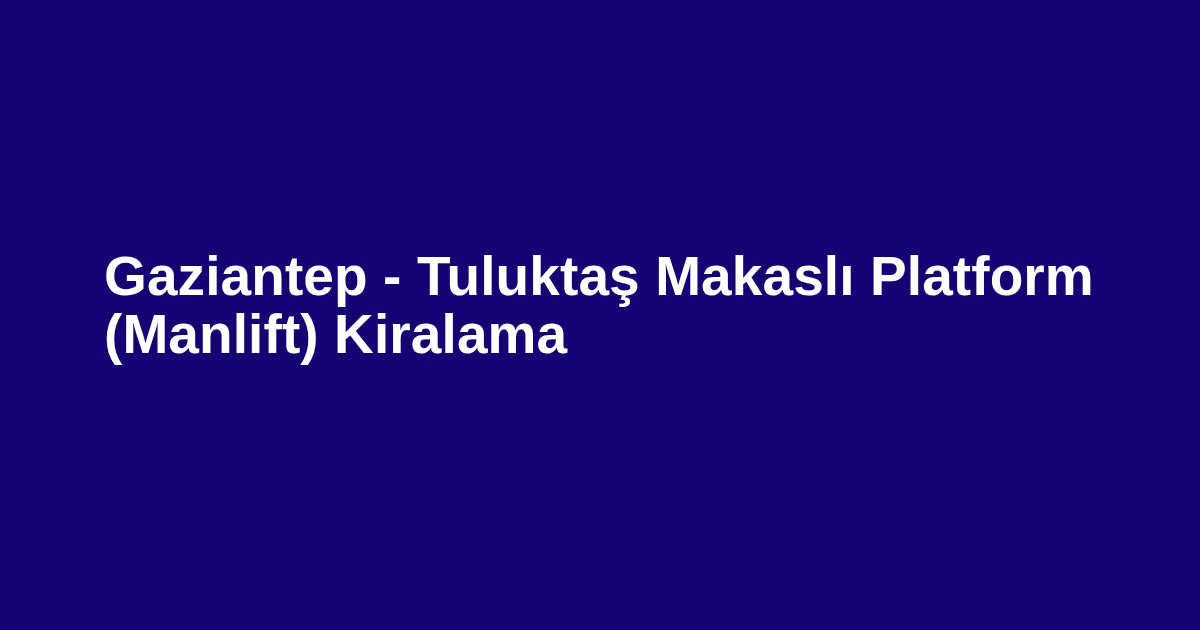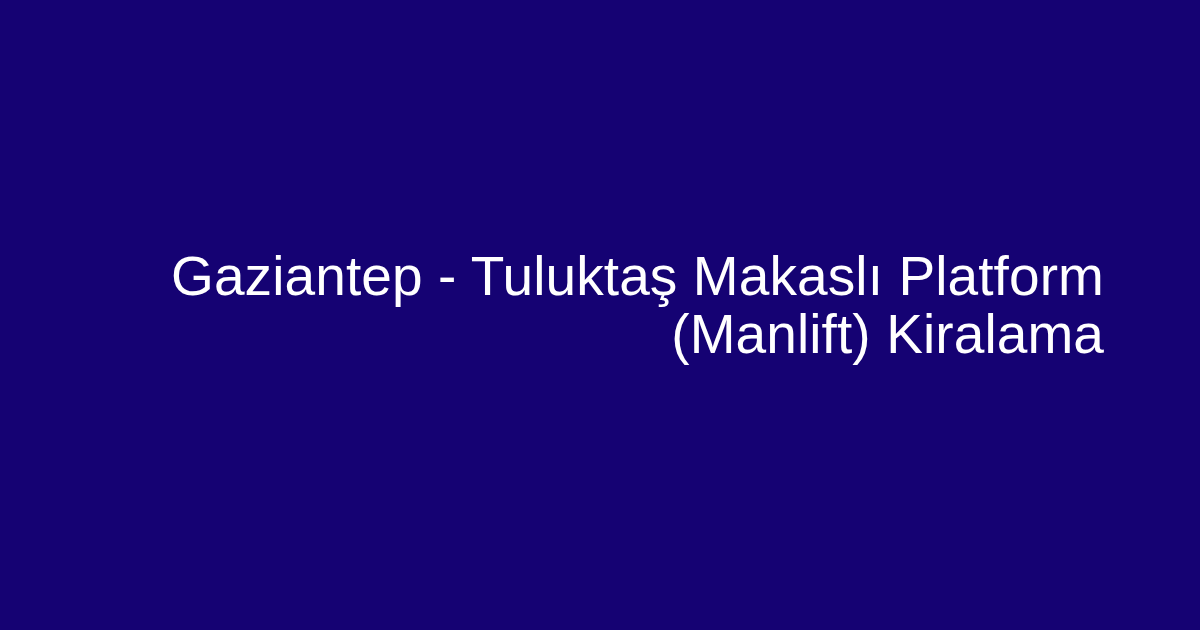--- a/index.html
+++ b/index.html
@@ -30,29 +30,29 @@
   .og-inner {
     width: 100%;
     padding: 0 96px;
     box-sizing: border-box;
     display: flex;
     align-items: center;
     justify-content: center;
   }
 
   .og-title {
-    margin: 0;
+    margin: 8px;
     width: 100%;
     color: #ffffff;
     font-family: "Liberation Sans", "DejaVu Sans", sans-serif;
-    font-weight: 400;
+    font-weight: 700;
     font-size: 55px;
     line-height: 58px;
     letter-spacing: 0.1px;
-    text-align: right;
+    text-align: left;
     word-wrap: break-word;
     
     transform: translateY(-10px);
   }
 </style>
 </head>
 <body>
 
 <div class="og-card">
 

